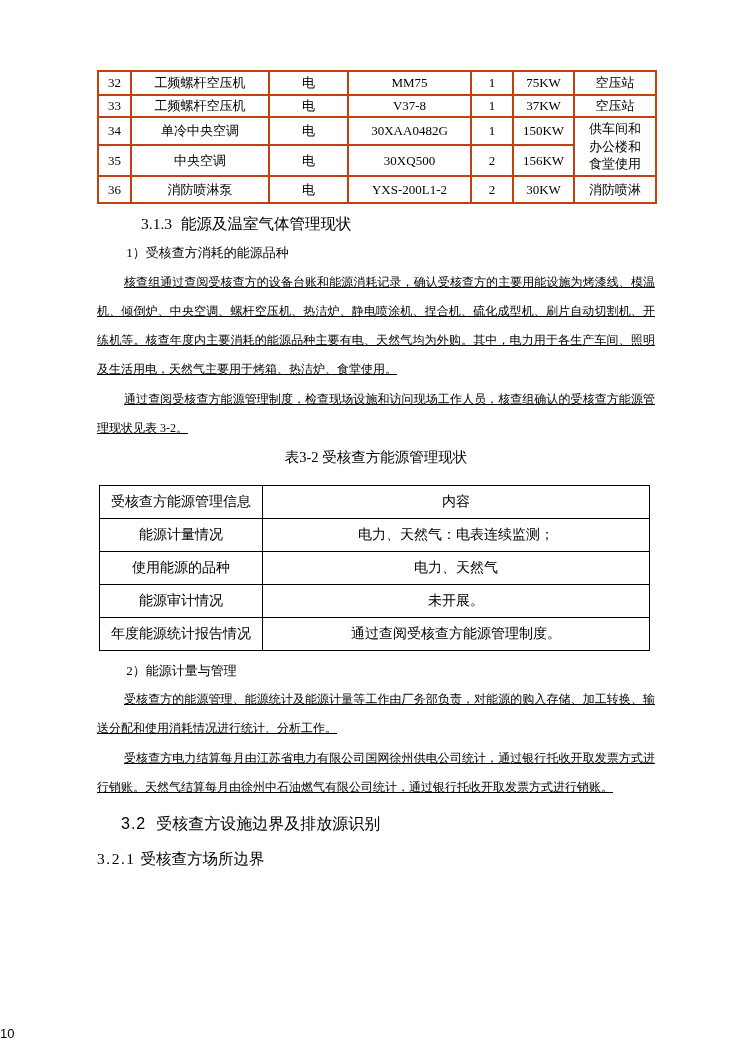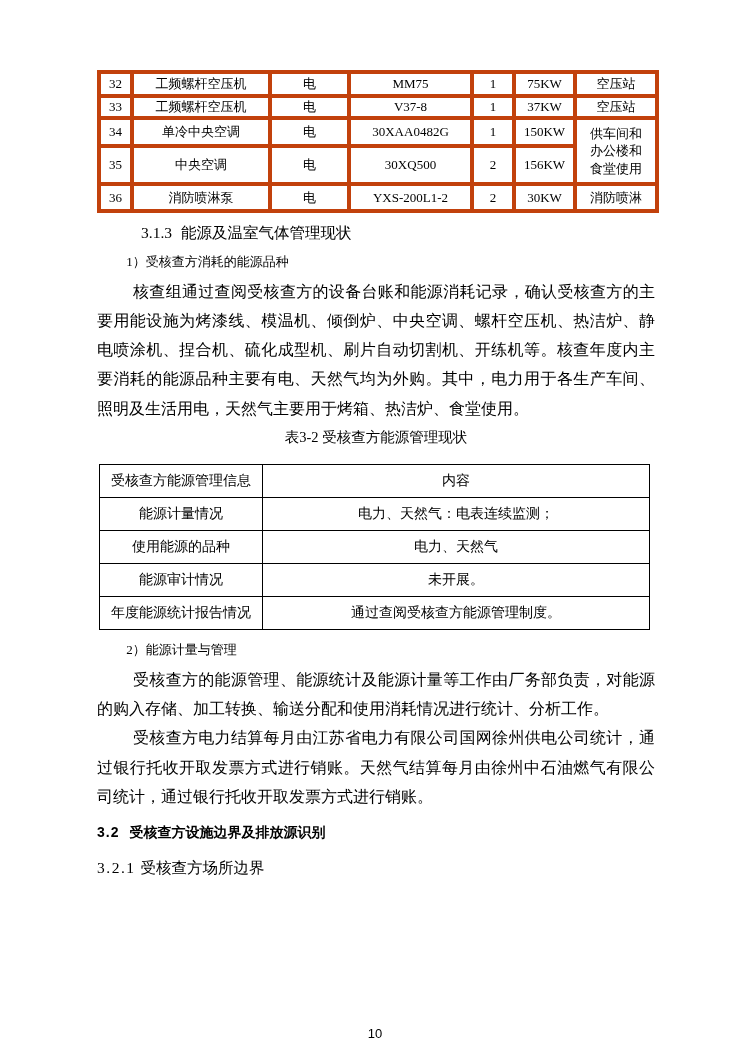--- a/index.html
+++ b/index.html
@@ -22,44 +22,45 @@
 
   
   table.equip {
     border-collapse: collapse;
     table-layout: fixed;
     width: 558px;
     margin-top: 70px;
     font-size: 13px;
   }
   table.equip td {
-    border: 4px solid #c2410c;
+    border: 2px solid #c2410c;
     text-align: center;
     vertical-align: middle;
     padding: 0 2px;
     line-height: 1.35;
   }
   table.equip { border: 1.5px solid #000; }
 
   
   .h313 {
     margin-top: 5px;
     font-size: 15.5px; font-weight: normal;
     line-height: 29.3px;
     white-space: nowrap;
   }
   .h313 .num { margin-right: 9px; margin-left: 44px; }
   p.sub {
     font-size: 13px; line-height: 29.3px;
     text-indent: 2.25em;
   }
   p.body {
-    font-size: 16px; line-height: 29.3px;
+    font-size: 12px; line-height: 29.3px;
     text-align: justify; text-justify: inter-ideograph;
     text-indent: 2.25em;
+    text-decoration: underline;
   }
   p.caption {
     font-size: 14.5px; line-height: 29.3px;
     text-align: center;
   }
 
   
   table.energy {
     border-collapse: collapse;
     table-layout: fixed;
@@ -75,38 +76,39 @@
     text-align: center;
     vertical-align: middle;
     padding: 0 4px;
   }
   table.energy { border: 1.5px solid #000; }
 
   .sub2 { margin-top: 5px; }
 
   .h32 {
     margin-top: 5px;
-    font-size: 14px; font-weight: bold;
+    font-size: 16px; font-weight: normal;
     font-family: "Liberation Sans", "DejaVu Sans", sans-serif;
     line-height: 33px;
     white-space: nowrap;
+    margin-left: 24px;
   }
   .h32 .num { margin-right: 10px; letter-spacing: 1px; }
   .h321 {
     margin-top: 4px;
     font-size: 15.5px; font-weight: normal;
     line-height: 29.3px;
     white-space: nowrap;
   }
   .h321 .num { margin-right: 5px; letter-spacing: 1.5px; }
 
   .page-num {
     position: absolute; left: 0; top: 1026px;
     width: 750px;
-    text-align: center;
+    text-align: left;
     font-family: "Liberation Sans", "DejaVu Sans", sans-serif;
     font-size: 13px;
   }
 </style>
 </head>
 <body>
 
 <div class="page">
   <div class="content">
 
@@ -145,21 +147,21 @@
           <td>电</td>
           <td>30XAA0482G</td>
           <td>1</td>
           <td>150KW</td>
           <td rowspan="2">
             <div>供车间和</div>
             <div>办公楼和</div>
             <div>食堂使用</div>
           </td>
         </tr>
-        <tr style="height:38px">
+        <tr style="height:31px">
           <td>35</td>
           <td>中央空调</td>
           <td>电</td>
           <td>30XQ500</td>
           <td>2</td>
           <td>156KW</td>
         </tr>
         <tr style="height:27px">
           <td>36</td>
           <td>消防喷淋泵</td>
@@ -173,20 +175,21 @@
     </table>
 
     <h3 class="h313">
       <span class="num">3.1.3</span><span>能源及温室气体管理现状</span>
     </h3>
 
     <p class="sub">1）受核查方消耗的能源品种</p>
 
     <p class="body">核查组通过查阅受核查方的设备台账和能源消耗记录，确认受核查方的主要用能设施为烤漆线、模温机、倾倒炉、中央空调、螺杆空压机、热洁炉、静电喷涂机、捏合机、硫化成型机、刷片自动切割机、开练机等。核查年度内主要消耗的能源品种主要有电、天然气均为外购。其中，电力用于各生产车间、照明及生活用电，天然气主要用于烤箱、热洁炉、食堂使用。</p>
 
+    <p class="body">通过查阅受核查方能源管理制度，检查现场设施和访问现场工作人员，核查组确认的受核查方能源管理现状见表 3-2。</p>
 
     <p class="caption">表3-2 受核查方能源管理现状</p>
 
     <table class="energy">
       <colgroup>
         <col style="width:163px">
           <col style="width:387px">
       </colgroup>
       <tbody>
         <tr>

